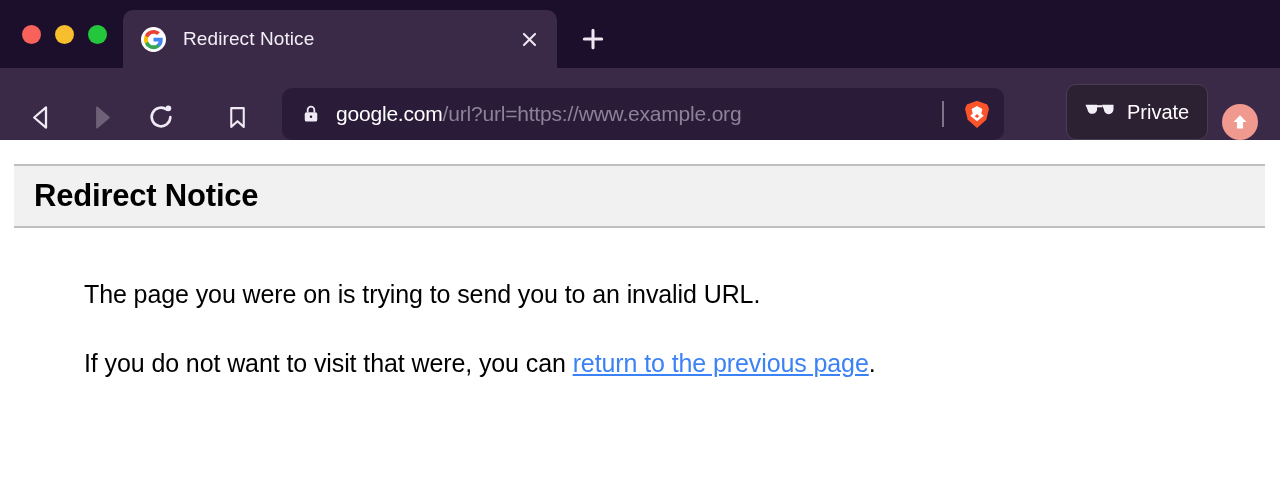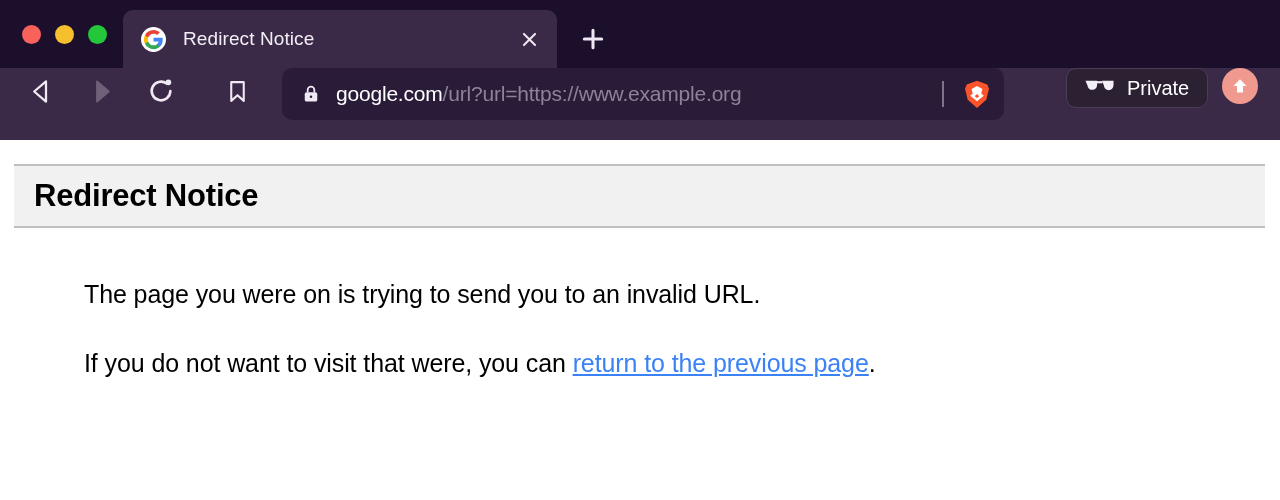--- a/index.html
+++ b/index.html
@@ -104,21 +104,21 @@
     align-items: center;
     justify-content: center;
     color: #EDE7F2;
   }
 
   
   .toolbar {
     height: 72px;
     background: #3B2A47;
     display: flex;
-    align-items: flex-start;
+    align-items: flex-end;
     padding: 0 14px 0 18px;
     box-sizing: border-box;
     gap: 0;
   }
   .nav-btn {
     width: 46px;
     height: 46px;
     display: flex;
     align-items: center;
     justify-content: center;
@@ -168,21 +168,21 @@
   .shields-icon {
     flex: 0 0 auto;
     width: 30px;
     height: 30px;
     display: flex;
     align-items: center;
     justify-content: center;
   }
   .private-pill {
     flex: 0 0 auto;
-    height: 40px;
+    height: 56px;
     background: #2C2033;
     border: 1px solid #4C3D56;
     border-radius: 10px;
     display: flex;
     align-items: center;
     gap: 13px;
     padding: 0 18px;
     margin-left: 62px;
     box-sizing: border-box;
   }

